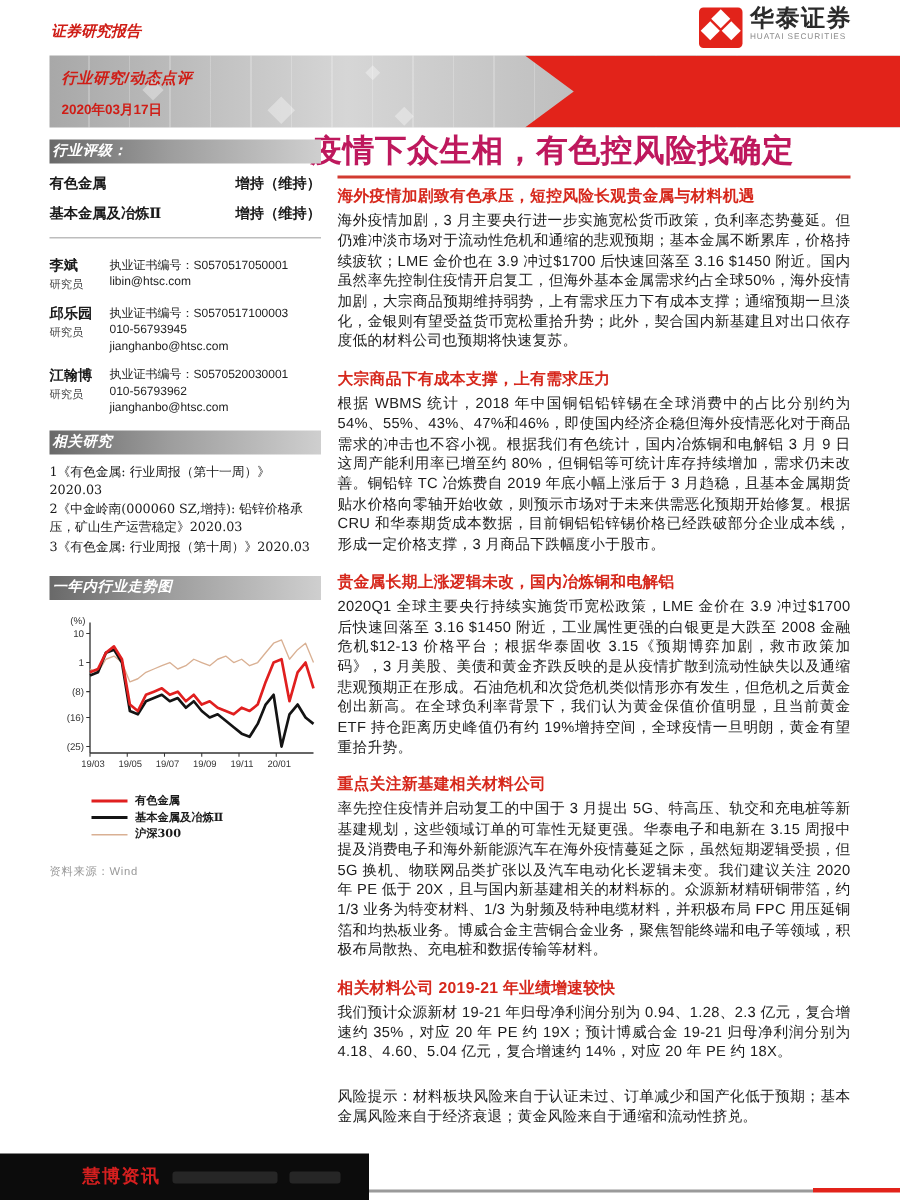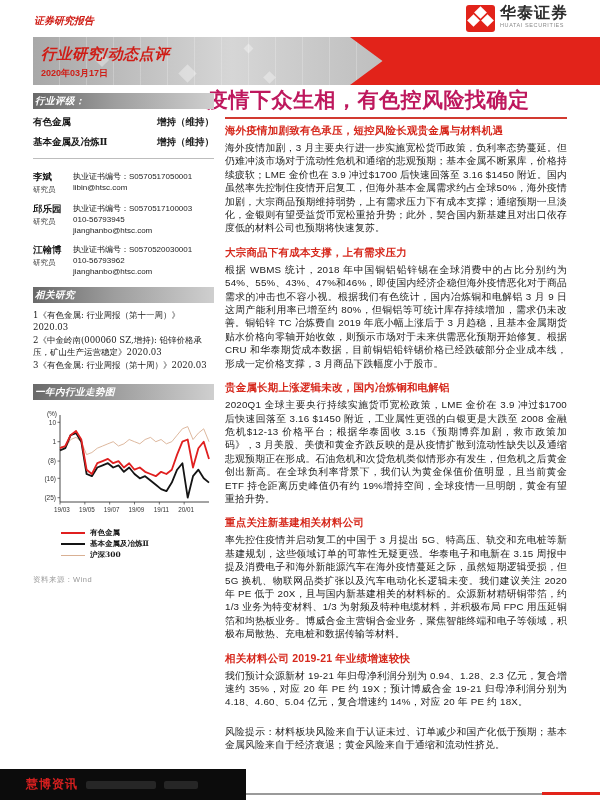--- a/index.html
+++ b/index.html
@@ -23,21 +23,21 @@
     position:absolute;left:33px;top:37px;width:567px;height:48px;
     background:
       repeating-linear-gradient(90deg, rgba(255,255,255,0) 0 26px, rgba(255,255,255,.22) 26px 27px),
       linear-gradient(90deg,#a8a8a8 0%,#d6d6d6 35%,#c4c4c4 55%,#b5b5b5 75%,#cfcfcf 100%);
   }
   .banner .deco{position:absolute;background:rgba(255,255,255,.35);transform:rotate(45deg);}
   .banner-red{
     position:absolute;right:0;top:0;width:250px;height:48px;background:#e2231a;
     clip-path:polygon(0 0,100% 0,100% 100%,0 100%,13% 50%);
   }
-  .banner-cat{position:absolute;left:8px;top:8px;font-size:15px;font-weight:bold;font-style:italic;color:#cf1d16;letter-spacing:.5px;}
+  .banner-cat{position:absolute;left:8px;top:8px;font-size:10px;font-weight:bold;font-style:italic;color:#cf1d16;letter-spacing:.5px;}
   .banner-date{position:absolute;left:8px;top:30px;font-size:9px;font-weight:bold;color:#cf1d16;}
   .doc-title{
     position:absolute;left:207px;top:86px;width:372px;font-size:21px;font-weight:bold;
     font-family:"DejaVu Serif","Liberation Serif",serif;color:#be185d;letter-spacing:.5px;white-space:nowrap;
   }
   .title-rule{position:absolute;left:225px;top:117px;width:342px;height:2px;background:#d23a30;}
   
   .gbar{
     height:16px;line-height:16px;padding-left:2px;color:#fff;font-size:9.5px;font-weight:bold;font-style:italic;
     background:linear-gradient(90deg,#696969 0%,#9e9e9e 45%,#cfcfcf 100%);letter-spacing:.5px;
@@ -66,21 +66,21 @@
   .legend-label{font-size:7.5px;font-weight:bold;font-family:"DejaVu Serif","Liberation Serif",serif;}
   .chart-source{margin-top:14px;font-size:7.5px;color:#999;letter-spacing:.5px;}
   
   .main{position:absolute;left:225px;top:124px;width:342px;}
   .section{margin-bottom:11px;}
   .sec-head{font-size:10.5px;font-weight:bold;color:#d6281c;margin-bottom:3px;letter-spacing:.2px;}
   .sec-body{font-size:9.8px;line-height:13.4px;text-align:justify;color:#1c1c1c;letter-spacing:.2px;}
   .risk{margin-top:16px;font-size:9.8px;line-height:13.4px;text-align:justify;color:#1c1c1c;letter-spacing:.2px;}
   
   .wm-bar{position:absolute;left:0;top:769px;width:246px;height:31px;background:#0c0c0c;display:flex;align-items:center;}
-  .wm-text{color:#d51f1f;font-size:12px;font-weight:bold;margin-left:26px;letter-spacing:1px;}
+  .wm-text{color:#d51f1f;font-size:12px;font-weight:bold;margin-left:55px;letter-spacing:1px;}
   .wm-smudge{display:inline-block;height:8px;background:#262626;border-radius:2px;margin-left:8px;}
   .foot-rule-gray{position:absolute;left:246px;top:793px;width:296px;height:2px;background:#9a9a9a;}
   .foot-rule-red{position:absolute;left:542px;top:792px;width:58px;height:3px;background:#e2231a;}
   svg text{font-family:"Liberation Sans","DejaVu Sans",sans-serif;}
 </style>
 </head>
 <body>
 
 <div class="page">
 

